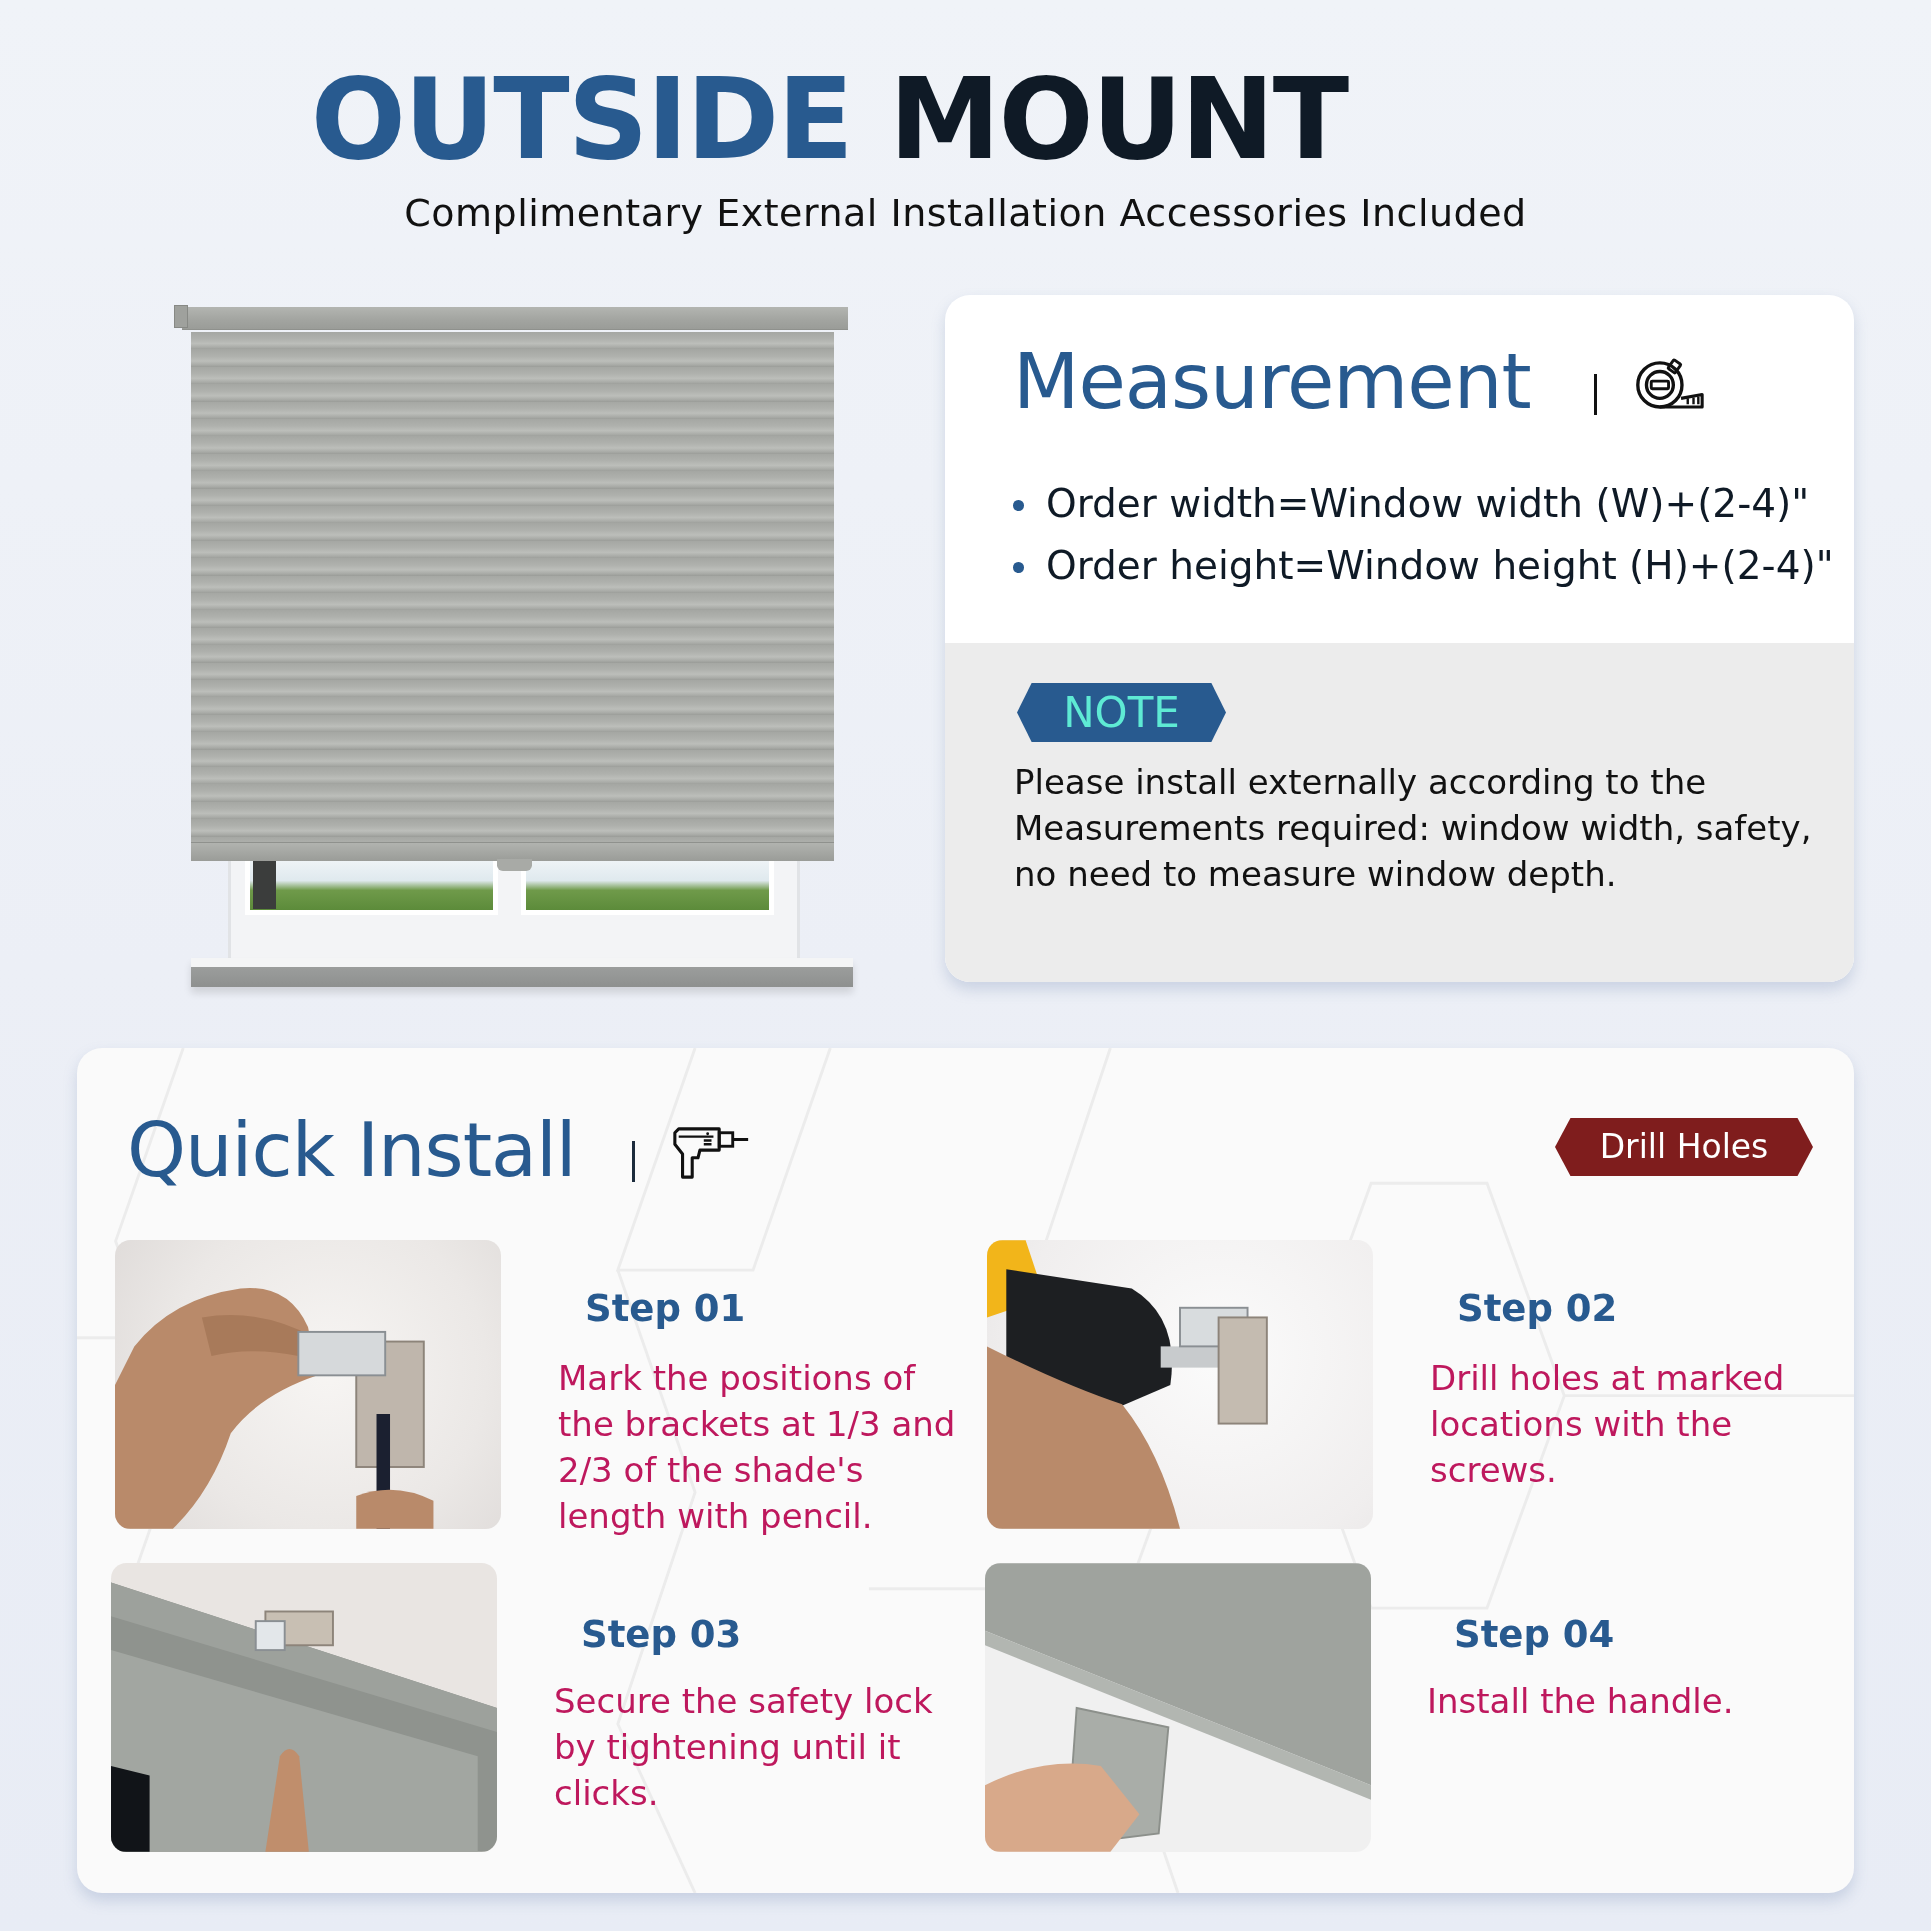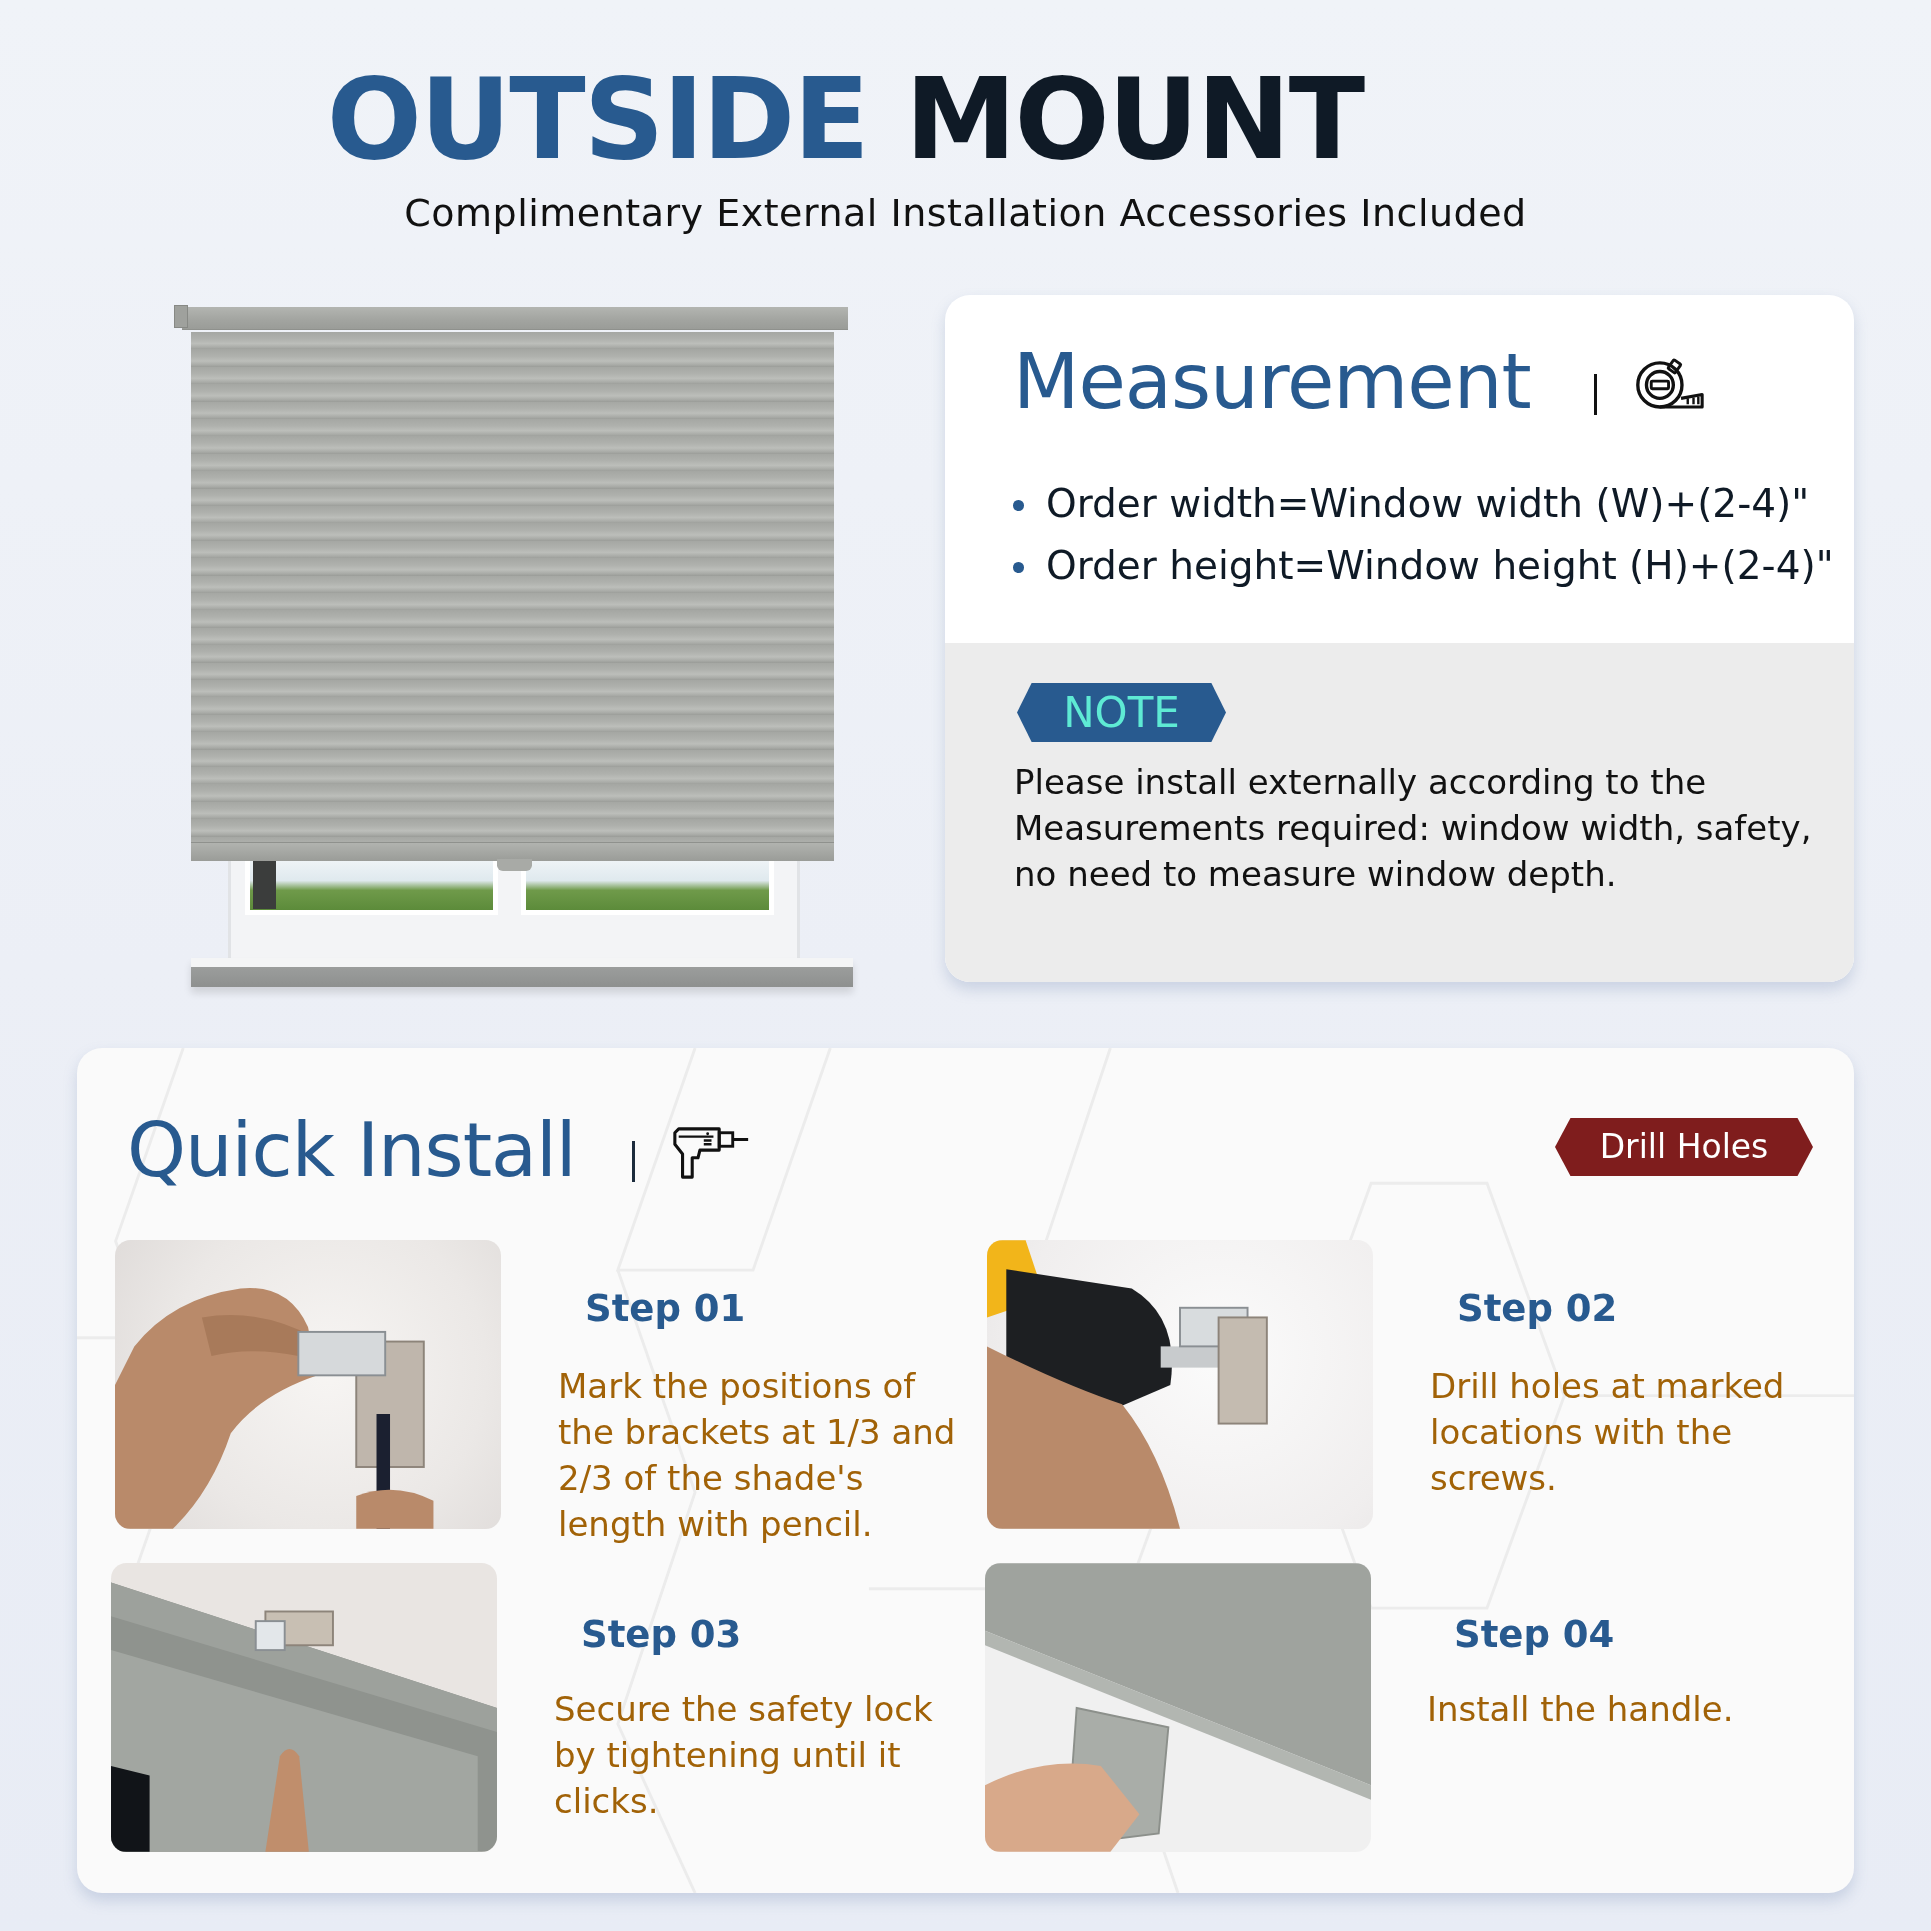--- a/index.html
+++ b/index.html
@@ -6,21 +6,21 @@
   html, body { width: 1931px; height: 1931px; overflow: hidden; }
   body {
     background: linear-gradient(180deg, #f0f3f8 0%, #eceff6 50%, #e8ecf5 100%);
     font-family: "DejaVu Sans", "Liberation Sans", sans-serif;
     position: relative;
     color: #0d1723;
   }
 
   
   .hero-title {
-    position: absolute; left: 16px; width: 1658px; top: 56px;
+    position: absolute; left: 0; width: 1658px; top: 56px;
     text-align: center; font-size: 112px; font-weight: 700;
     letter-spacing: -1.9px; line-height: 126px;
     font-family: "DejaVu Sans", sans-serif;
   }
   .hero-title .blue { color: #285a8f; }
   .hero-title .dark { color: #0f1a26; }
   .hero-sub {
     position: absolute; left: 0; width: 1931px; top: 191px;
     text-align: center; font-size: 38px; color: #111;
     font-family: "DejaVu Sans", sans-serif; letter-spacing: 0.5px;
@@ -126,23 +126,22 @@
   }
   .photo {
     position:absolute; width: 386px; height: 289px; border-radius: 15.4px; overflow:hidden;
   }
   .step-title {
     position:absolute; font-size: 37px; font-weight:700; color:#285a8f;
     font-family: "DejaVu Sans", sans-serif;
     margin-left: 27px;
   }
   .step-text {
-    position:absolute; font-size: 34px; line-height: 46px; color:#a16207;
-    font-family: "DejaVu Sans", sans-serif;
-    margin-top: 8px;
+    position:absolute; font-size: 34px; line-height: 46px; color:#be185d;
+    font-family: "DejaVu Sans", sans-serif;
   }
   .step-text div { white-space: nowrap; }
 </style>
 </head>
 <body>
 
 <div class="hero-title">
   <span class="blue">OUTSIDE</span>
   <span class="dark">MOUNT</span>
 </div>

